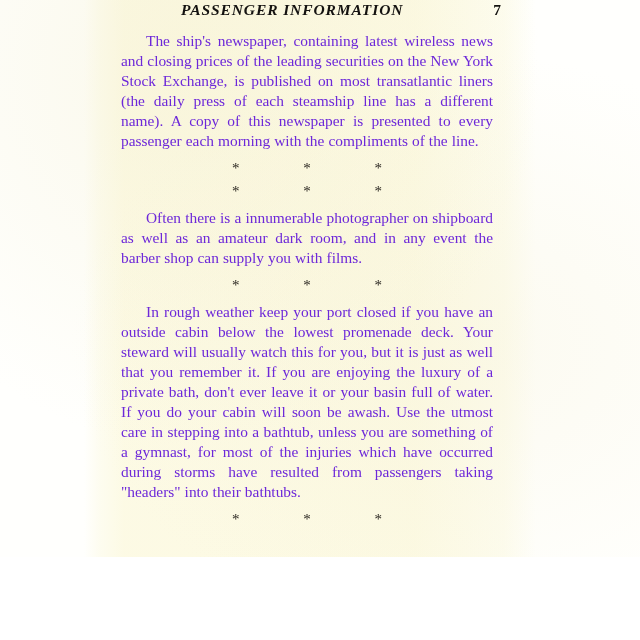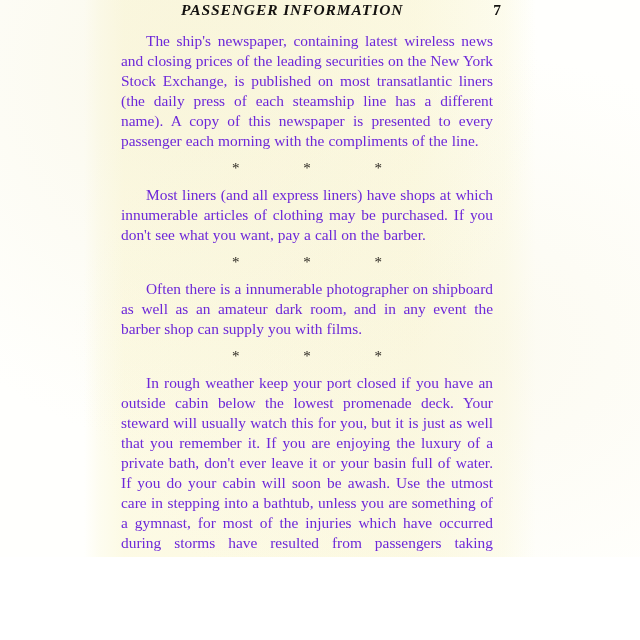--- a/index.html
+++ b/index.html
@@ -103,21 +103,20 @@
 
     <div class="running-head">
       <span class="title">PASSENGER INFORMATION</span>
       <span class="folio">7</span>
     </div>
 
     <p class="para">The ship's newspaper, containing latest wireless news and closing prices of the leading securities on the New York Stock Exchange, is published on most transatlantic liners (the daily press of each steamship line has a different name).  A copy of this newspaper is presented to every passenger each morning with the compliments of the line.</p>
 
     <div class="sep">* * *</div>
 
-    <p class="para">Most liners (and all express liners) have shops at which innumerable articles of clothing may be purchased.  If you don't see what you want, pay a call on the barber.</p>
 
     <div class="sep">* * *</div>
 
     <p class="para">Often there is a innumerable photographer on shipboard as well as an amateur dark room, and in any event the barber shop can supply you with films.</p>
 
     <div class="sep">* * *</div>
 
     <p class="para">In rough weather keep your port closed if you have an outside cabin below the lowest promenade deck.  Your steward will usually watch this for you, but it is just as well that you remember it.  If you are enjoying the luxury of a private bath, don't ever leave it or your basin full of water.  If you do your cabin will soon be awash. Use the utmost care in stepping into a bathtub, unless you are something of a gymnast, for most of the injuries which have occurred during storms have resulted from passengers taking "headers" into their bathtubs.</p>
 
     <div class="sep">* * *</div>

